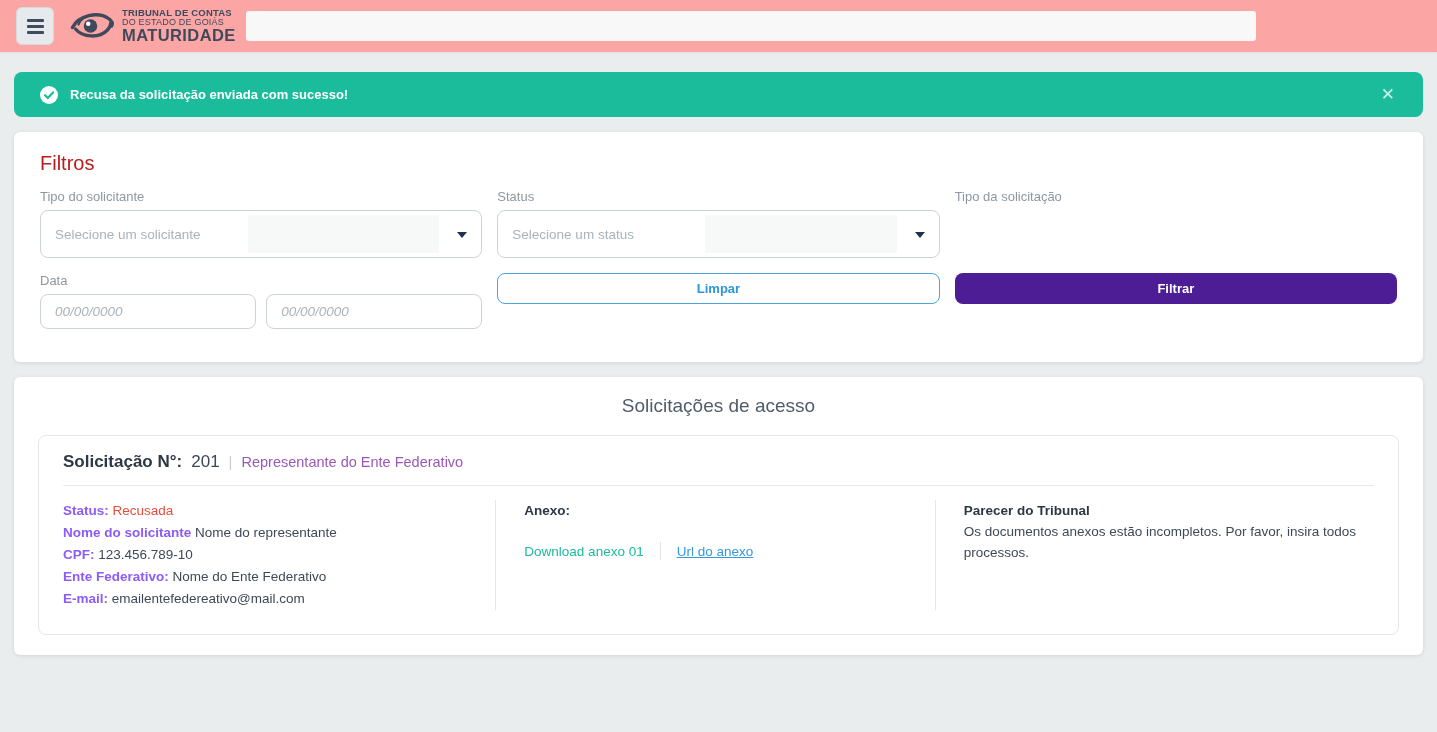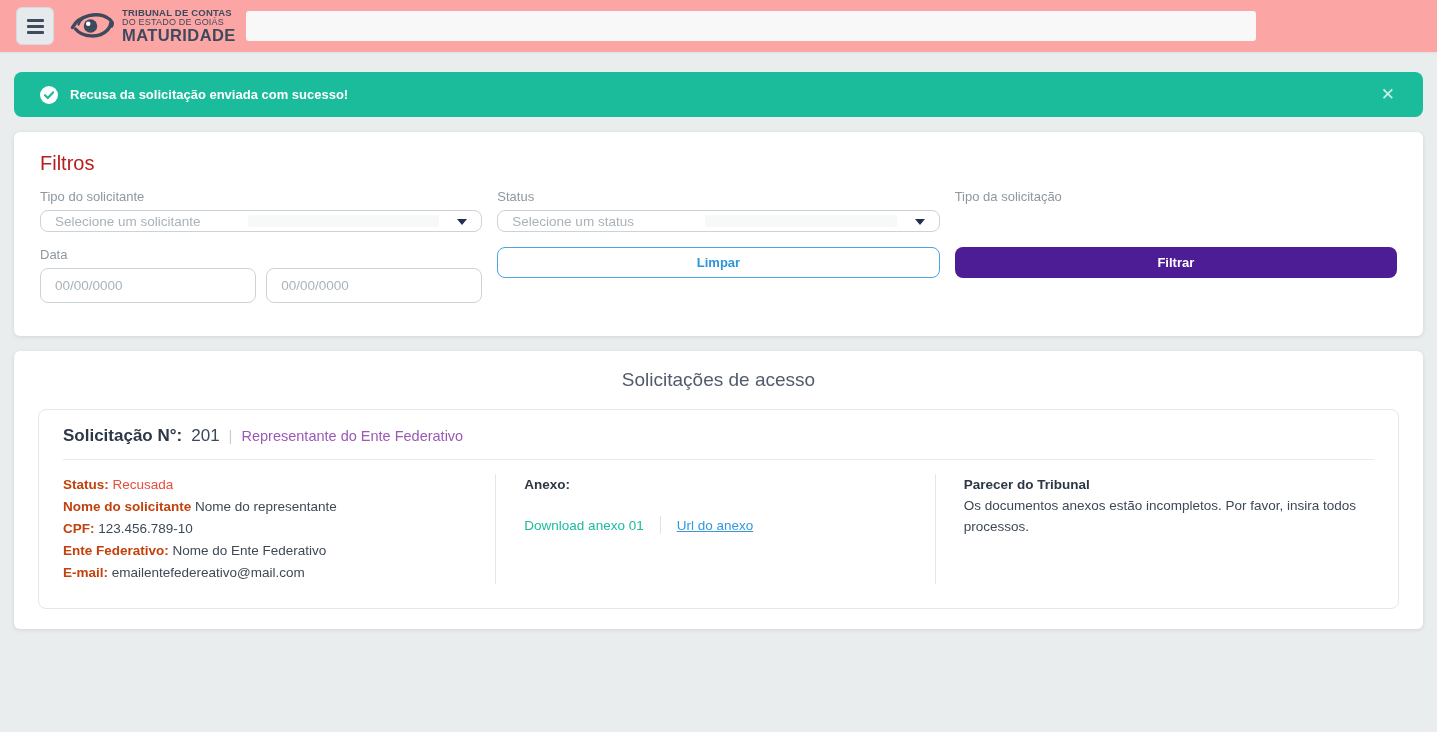--- a/index.html
+++ b/index.html
@@ -58,21 +58,21 @@
     box-shadow: 0 1px 4px rgba(0,0,0,.10);
   }
   .filters-card { margin-top: 15px; padding: 20px 26px 18px; }
   .filters-title { font-size: 20px; font-weight: 500; color: #b91c1c; margin-bottom: 14px; }
 
   .filter-grid { display: grid; grid-template-columns: 1fr 1fr 1fr; column-gap: 15px; }
   .fg { margin-bottom: 15px; }
   .fg-label { display: block; font-size: 13px; color: #8d98a1; margin-bottom: 6px; }
 
   .select {
-    position: relative; height: 22px; background: #fff;
+    position: relative; height: 48px; background: #fff;
     border: 1px solid #ccd3d8; border-radius: 8px;
     display: flex; align-items: center; padding: 0 34px 0 14px;
     cursor: pointer;
   }
   .select .ph { position: relative; z-index: 1; font-size: 13.5px; color: #a9b3ba; }
   .select .skel {
     position: absolute; left: 47%; right: 42px; top: 4px; bottom: 4px;
     background: #f7f8f8; border-radius: 2px;
   }
   .caret {
@@ -80,20 +80,21 @@
     width: 0; height: 0;
     border-left: 5px solid transparent; border-right: 5px solid transparent;
     border-top: 6px solid #20304f;
   }
 
   .date-row { display: flex; gap: 10px; }
   .date-input {
     flex: 1; height: 35px; border: 1px solid #ccd3d8; border-radius: 8px;
     padding: 0 14px; font-size: 13.5px; color: #3e4956; outline: none;
     font-family: "Liberation Sans", sans-serif;
+    font-style: italic;
   }
   .date-input::placeholder { color: #a9b3ba; }
 
   .btn-row { margin-top: 0; }
   .btn {
     width: 100%; height: 31px; border-radius: 8px;
     font-size: 13px; font-weight: 600; cursor: pointer;
     font-family: "Liberation Sans", sans-serif;
   }
   .btn-outline { background: #ffffff; border: 1px solid #4aa5e2; color: #2d95dc; }
@@ -110,21 +111,21 @@
   .req-pipe { color: #c8cdd2; font-size: 15px; }
   .req-type { color: #9b59b6; font-size: 14.5px; }
   .request-divider { border-bottom: 1px solid #e8eaec; margin: 0 0 14px; }
 
   .req-cols { display: flex; align-items: stretch; }
   .req-col { flex: 1 1 0; min-height: 108px; }
   .req-col + .req-col { border-left: 1px solid #e4e7e9; padding-left: 28px; }
   .req-col-1 { padding-right: 22px; }
 
   .detail-line { font-size: 13.5px; line-height: 22px; color: #3e4956; }
-  .detail-line b { color: #c2410c; margin-top: 46px; }
+  .detail-line b { color: #8b5cf6; margin-top: 46px; }
   .status-recusada { color: #e74c3c; }
 
   .anexo-label { font-size: 13.5px; font-weight: 700; color: #2d3846; line-height: 22px; }
   .anexo-links { display: flex; align-items: center; margin-top: 20px; }
   .link-green { color: #1abc9c; font-size: 13.5px; text-decoration: none; cursor: pointer; }
   .vdiv { width: 1px; height: 18px; background: #dfe3e6; margin: 0 16px; }
   .link-blue { color: #3498db; font-size: 13.5px; text-decoration: underline; cursor: pointer; }
 
   .parecer-label { font-size: 13.5px; font-weight: 700; color: #2d3846; line-height: 21px; }
   .parecer-text { font-size: 13.5px; color: #3e4956; line-height: 21px; max-width: 400px; }

